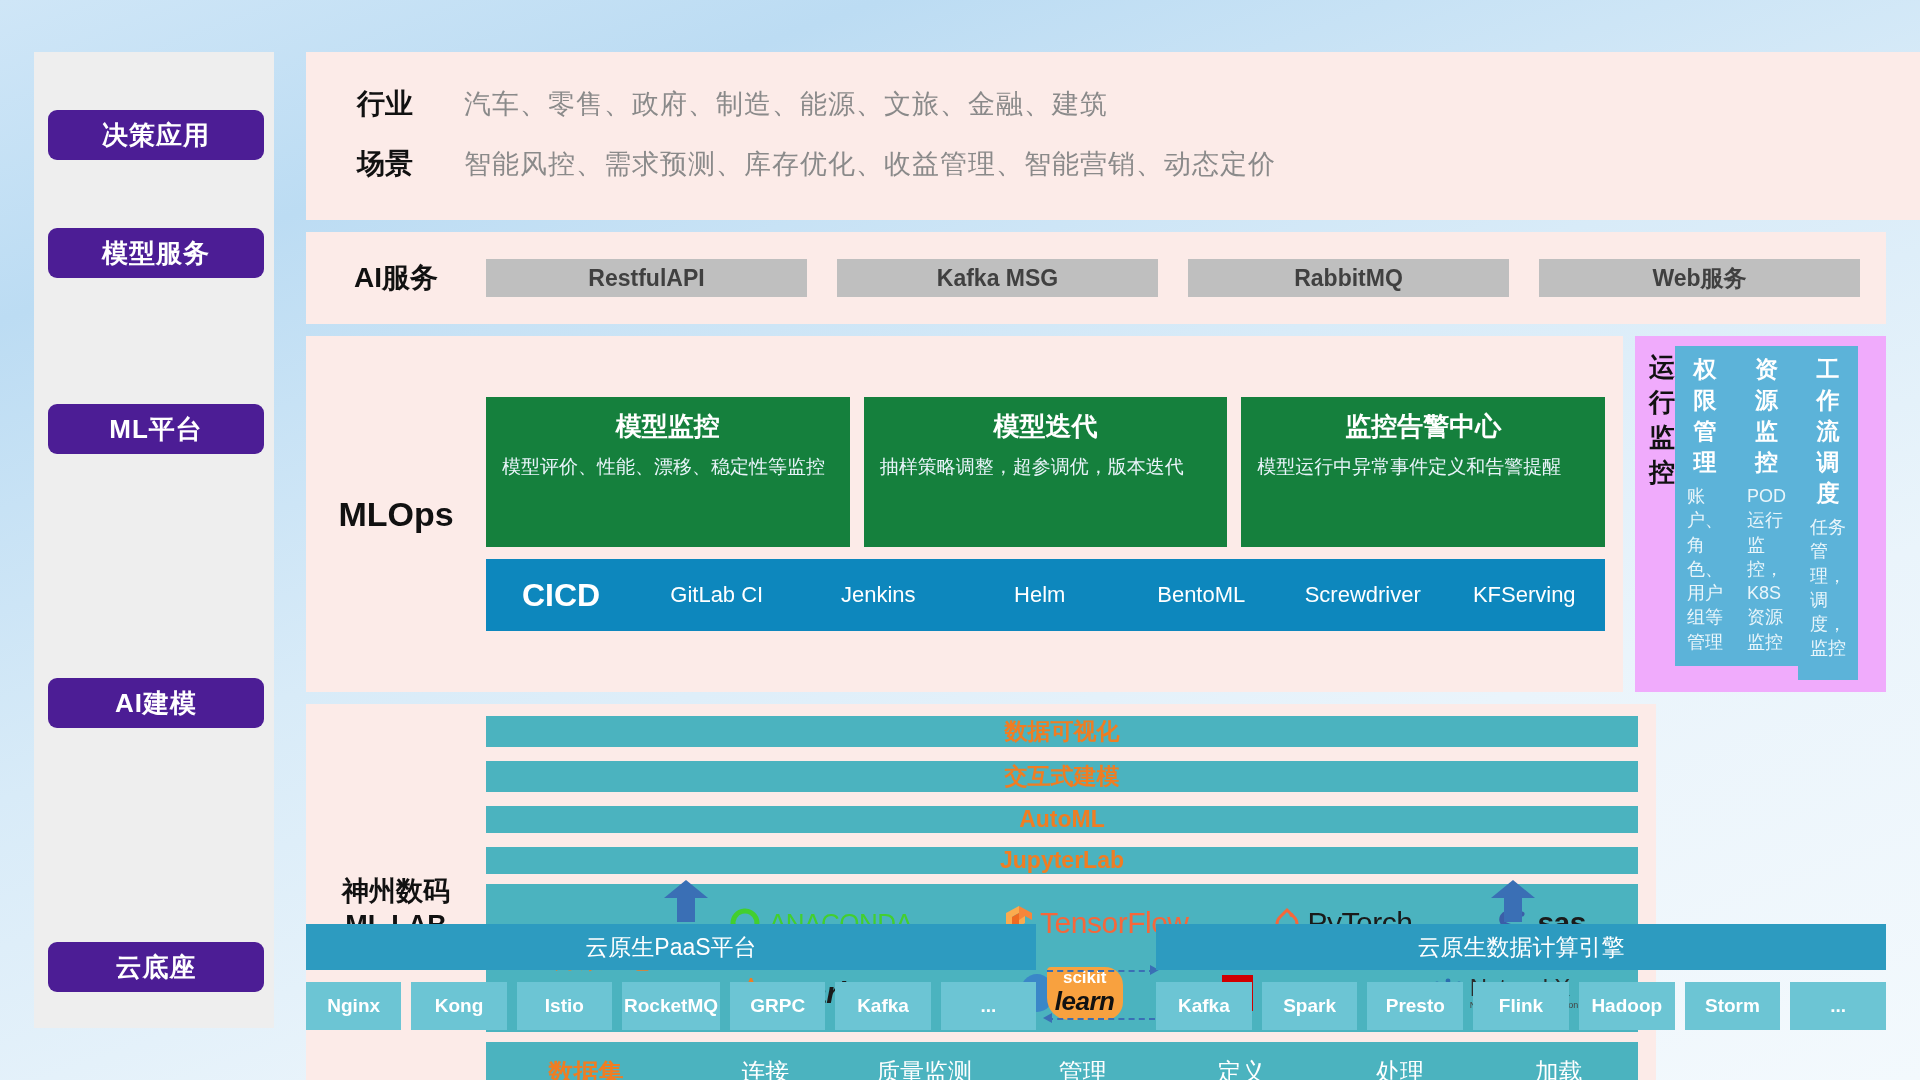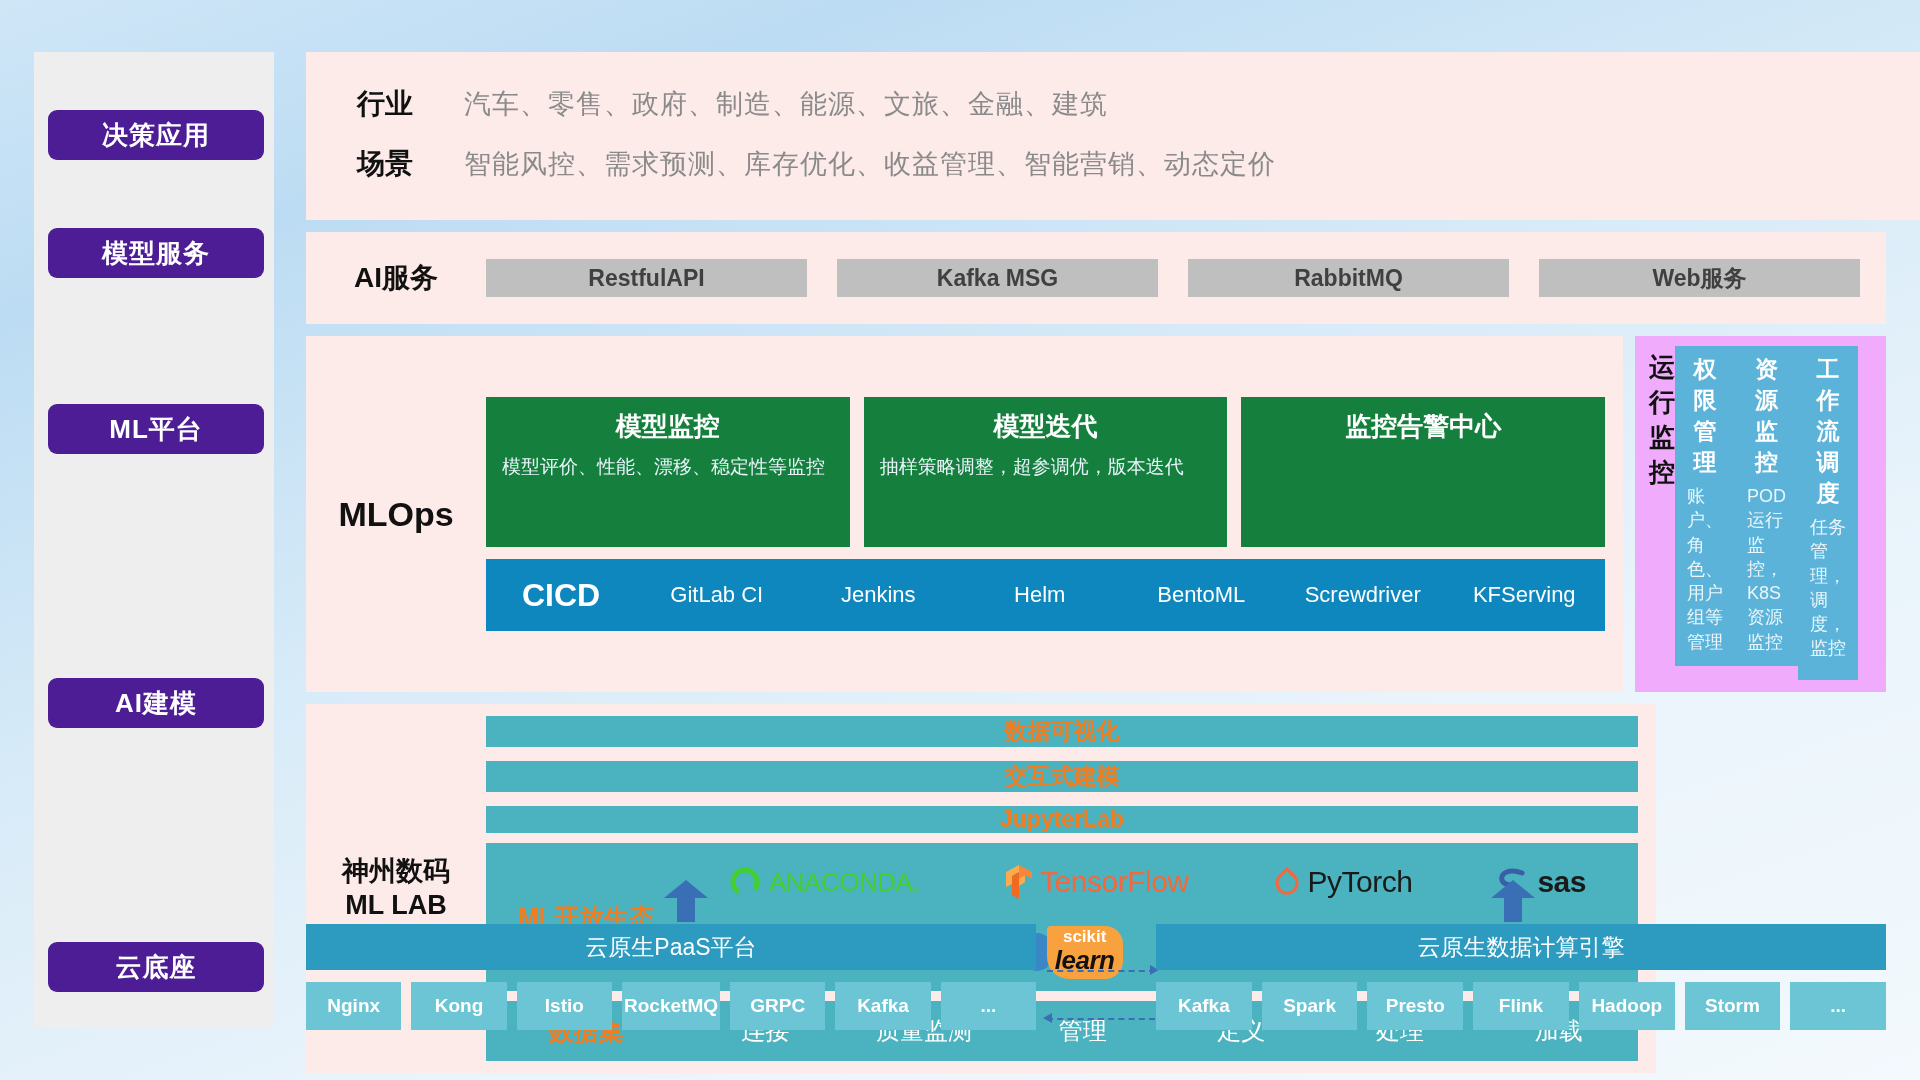--- a/index.html
+++ b/index.html
@@ -220,20 +220,21 @@
             <div class="mcard">
               <h4>模型监控</h4>
               <p>模型评价、性能、漂移、稳定性等监控</p>
             </div>
             <div class="mcard">
               <h4>模型迭代</h4>
               <p>抽样策略调整，超参调优，版本迭代</p>
             </div>
             <div class="mcard">
               <h4>监控告警中心</h4>
+              <p>模型运行中异常事件定义和告警提醒</p>
             </div>
           </div>
           <div class="cicd">
             <div class="cicd-title">CICD</div>
             <div class="cicd-items">
               <span>GitLab CI</span>
               <span>Jenkins</span>
               <span>Helm</span>
               <span>BentoML</span>
               <span>Screwdriver</span>
@@ -264,20 +265,21 @@
       <div class="lab-band">
         <div class="lab-lbl">
           <div>神州数码</div>
           <div>ML LAB</div>
         </div>
         <div class="lab-right">
 
           <div class="lab-tools">
             <div class="tool">数据可视化</div>
             <div class="tool">交互式建模</div>
+            <div class="tool">AutoML</div>
             <div class="tool">JupyterLab</div>
           </div>
 
           <div class="eco">
             <div class="eco-lbl">ML开放生态</div>
             <div class="eco-logos">
 
               <div class="logo-row">
                 <div class="lg anaconda">
                   <svg width="34" height="34" viewBox="0 0 34 34">

